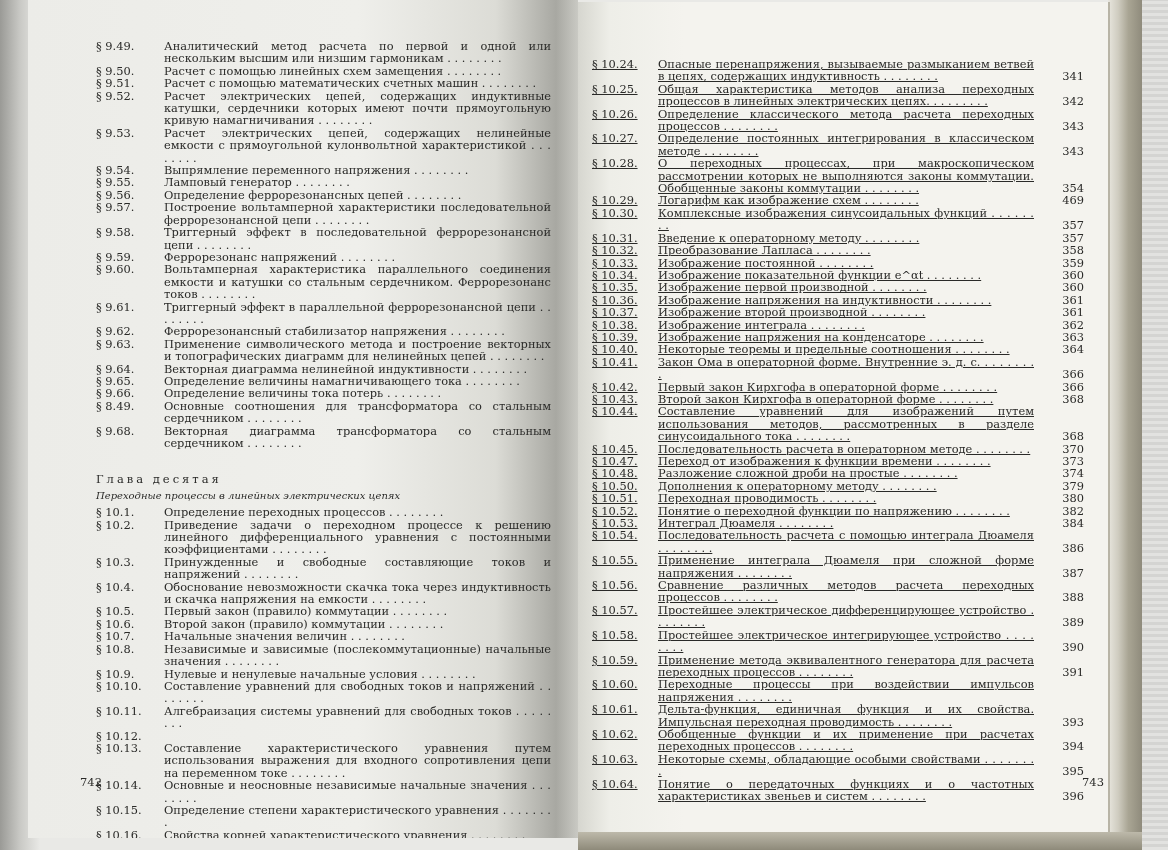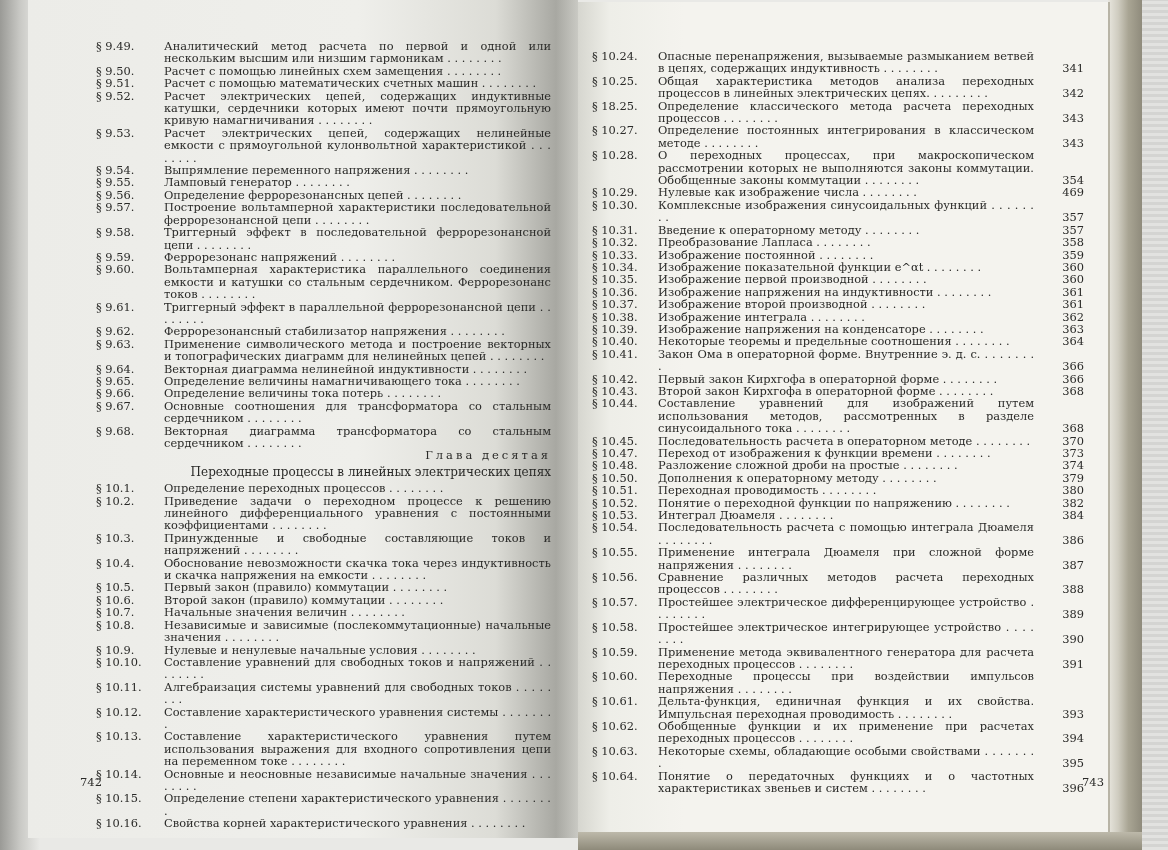--- a/index.html
+++ b/index.html
@@ -32,33 +32,33 @@
   .table-edge {
     position:absolute; left:1142px; top:0; width:26px; height:850px;
     background:repeating-linear-gradient(0deg,#e2e2e0 0 3px,#d4d4d2 3px 6px);
   }
   .bottom-edge {
     position:absolute; left:578px; top:832px; width:564px; height:18px;
     background:linear-gradient(180deg,#bdb9aa,#8e8a7a);
   }
   .toc { position:absolute; font-size:11.4px; line-height:12.4px; }
   .left .toc { left:68px; top:40px; width:455px; }
-  .right .toc { left:14px; top:48px; width:442px; }
+  .right .toc { left:14px; top:56px; width:442px;text-decoration:underline; }
   .entry { position:relative; display:flex; }
   .entry .num { flex:0 0 auto; white-space:pre; }
   .left .entry .num { width:68px; }
   .right .entry .num { width:66px; }
   .entry .title { flex:1 1 auto; text-align:justify; }
   .entry .page-no {
     position:absolute; right:-50px; bottom:0; width:30px; text-align:right;
   }
   .left .entry .page-no { color:#9c9c98; filter:blur(0.6px); right:-62px; }
-  .chapter-head { text-align:right; margin:0 0 4px 0; }
+  .chapter-head { text-align:left; margin:24px 0 4px 0; }
   .chapter-label { letter-spacing:3px; font-size:11.5px; }
-  .chapter-title { font-size:12px; margin-top:4px; }
+  .chapter-title { font-style:italic; font-size:10px; margin-top:4px; }
   .folio { position:absolute; font-size:11.5px;text-align:center; }
   .left .folio { left:52px; top:775px; }
   .right .folio { left:504px; top:773px; }
 </style>
 </head>
 <body>
 
 <div class="book-bg"></div>
 <div class="page-edge"></div>
 <div class="table-edge"></div>
@@ -151,21 +151,21 @@
           <span class="num">§ 9.65.</span>
           <span class="title">Определение величины намагничивающего тока . . . . . . . .</span>
           <span class="page-no">317</span>
         </div>
         <div class="entry">
           <span class="num">§ 9.66.</span>
           <span class="title">Определение величины тока потерь . . . . . . . .</span>
           <span class="page-no">318</span>
         </div>
         <div class="entry">
-          <span class="num">§ 9.67.</span>
+          <span class="num">§ 8.49.</span>
           <span class="title">Основные соотношения для трансформатора со стальным сердечником . . . . . . . .</span>
           <span class="page-no">319</span>
         </div>
         <div class="entry">
           <span class="num">§ 9.68.</span>
           <span class="title">Векторная диаграмма трансформатора со стальным сердечником . . . . . . . .</span>
           <span class="page-no">322</span>
         </div>
       </div>
     <div class="chapter-head">
@@ -223,21 +223,20 @@
           <span class="title">Составление уравнений для свободных токов и напряжений . . . . . . . .</span>
           <span class="page-no">330</span>
         </div>
         <div class="entry">
           <span class="num">§ 10.11.</span>
           <span class="title">Алгебраизация системы уравнений для свободных токов . . . . . . . .</span>
           <span class="page-no">331</span>
         </div>
         <div class="entry">
           <span class="num">§ 10.12.</span>
-          <span class="title">Составление характеристического уравнения системы . . . . . . . .</span>
           <span class="page-no">332</span>
         </div>
         <div class="entry">
           <span class="num">§ 10.13.</span>
           <span class="title">Составление характеристического уравнения путем использования выражения для входного сопротивления цепи на переменном токе . . . . . . . .</span>
           <span class="page-no">333</span>
         </div>
         <div class="entry">
           <span class="num">§ 10.14.</span>
           <span class="title">Основные и неосновные независимые начальные значения . . . . . . . .</span>
@@ -265,37 +264,37 @@
           <span class="num">§ 10.24.</span>
           <span class="title">Опасные перенапряжения, вызываемые размыканием ветвей в цепях, содержащих индуктивность . . . . . . . .</span>
           <span class="page-no">341</span>
         </div>
         <div class="entry">
           <span class="num">§ 10.25.</span>
           <span class="title">Общая характеристика методов анализа переходных процессов в линейных электрических цепях. . . . . . . . .</span>
           <span class="page-no">342</span>
         </div>
         <div class="entry">
-          <span class="num">§ 18.25.</span>
+          <span class="num">§ 10.26.</span>
           <span class="title">Определение классического метода расчета переходных процессов . . . . . . . .</span>
           <span class="page-no">343</span>
         </div>
         <div class="entry">
           <span class="num">§ 10.27.</span>
           <span class="title">Определение постоянных интегрирования в классическом методе . . . . . . . .</span>
           <span class="page-no">343</span>
         </div>
         <div class="entry">
           <span class="num">§ 10.28.</span>
           <span class="title">О переходных процессах, при макроскопическом рассмотрении которых не выполняются законы коммутации. Обобщенные законы коммутации . . . . . . . .</span>
           <span class="page-no">354</span>
         </div>
         <div class="entry">
           <span class="num">§ 10.29.</span>
-          <span class="title">Нулевые как изображение числа . . . . . . . .</span>
+          <span class="title">Логарифм как изображение схем . . . . . . . .</span>
           <span class="page-no">469</span>
         </div>
         <div class="entry">
           <span class="num">§ 10.30.</span>
           <span class="title">Комплексные изображения синусоидальных функций . . . . . . . .</span>
           <span class="page-no">357</span>
         </div>
         <div class="entry">
           <span class="num">§ 10.31.</span>
           <span class="title">Введение к операторному методу . . . . . . . .</span>

